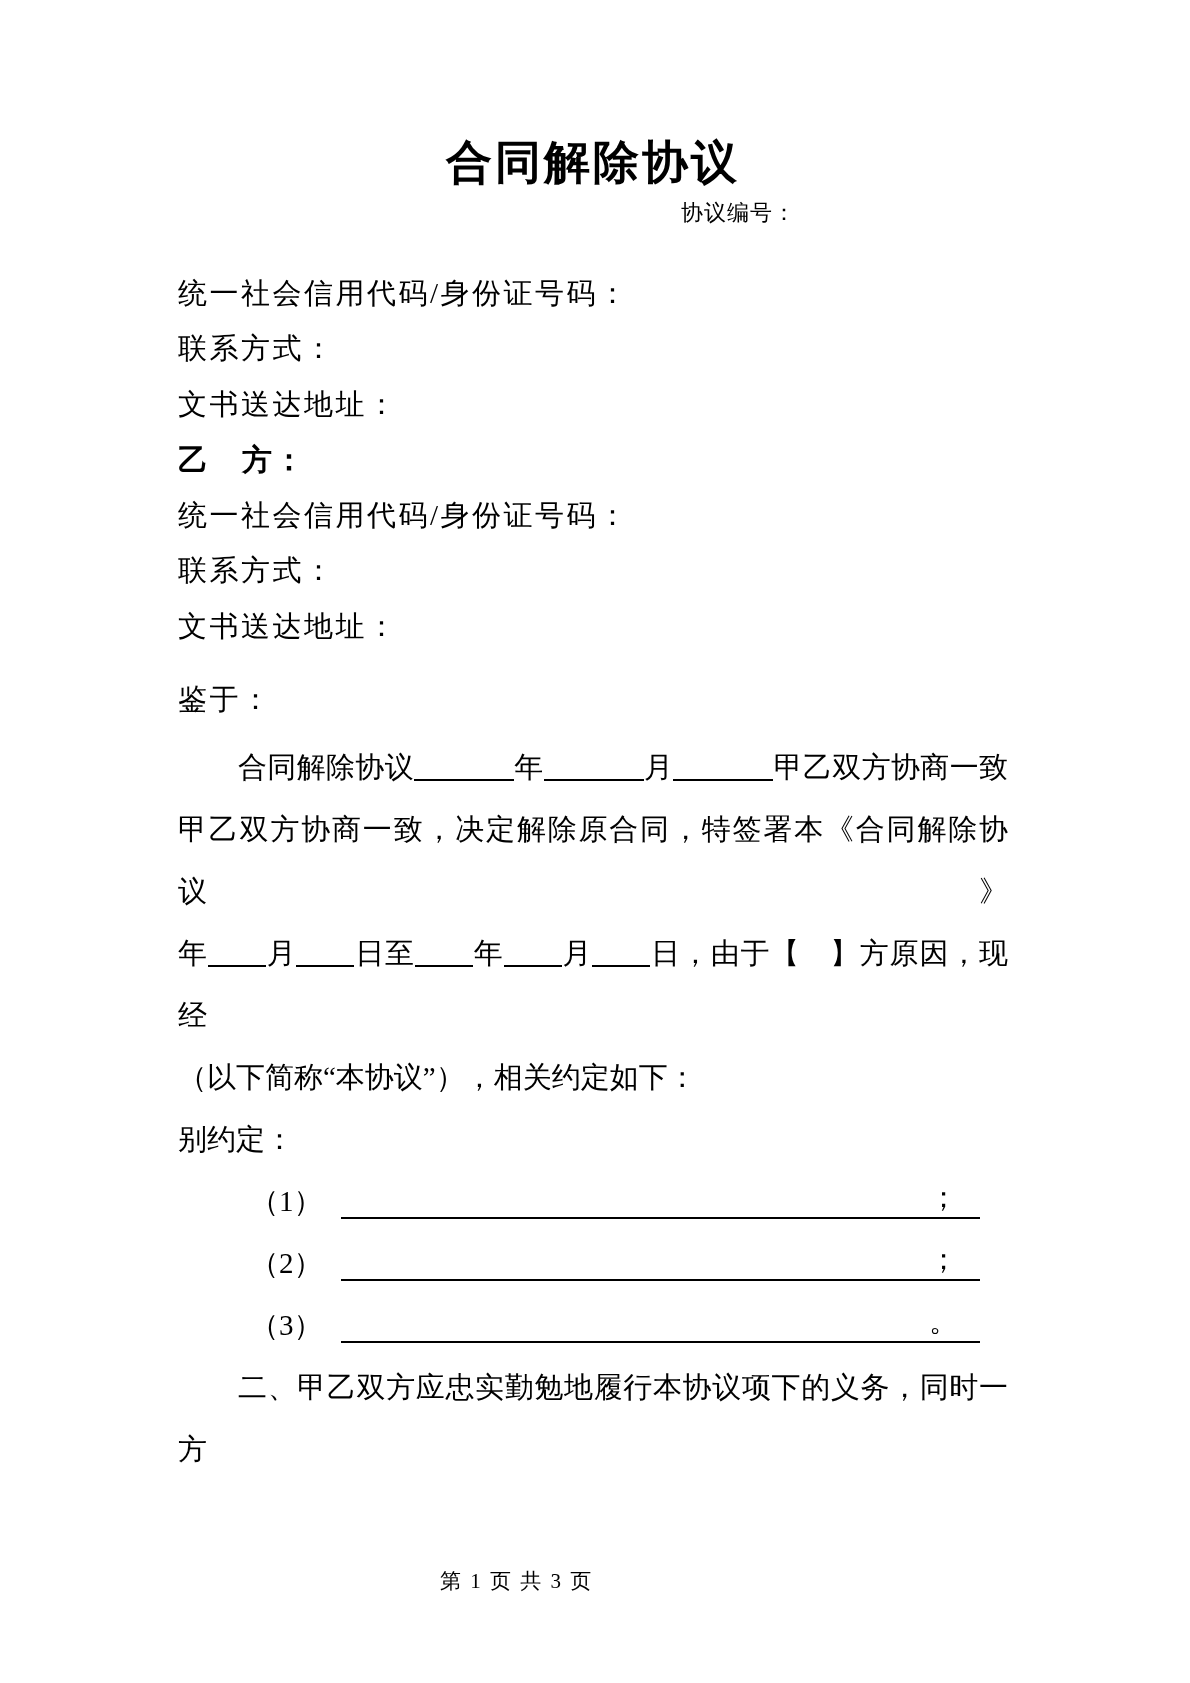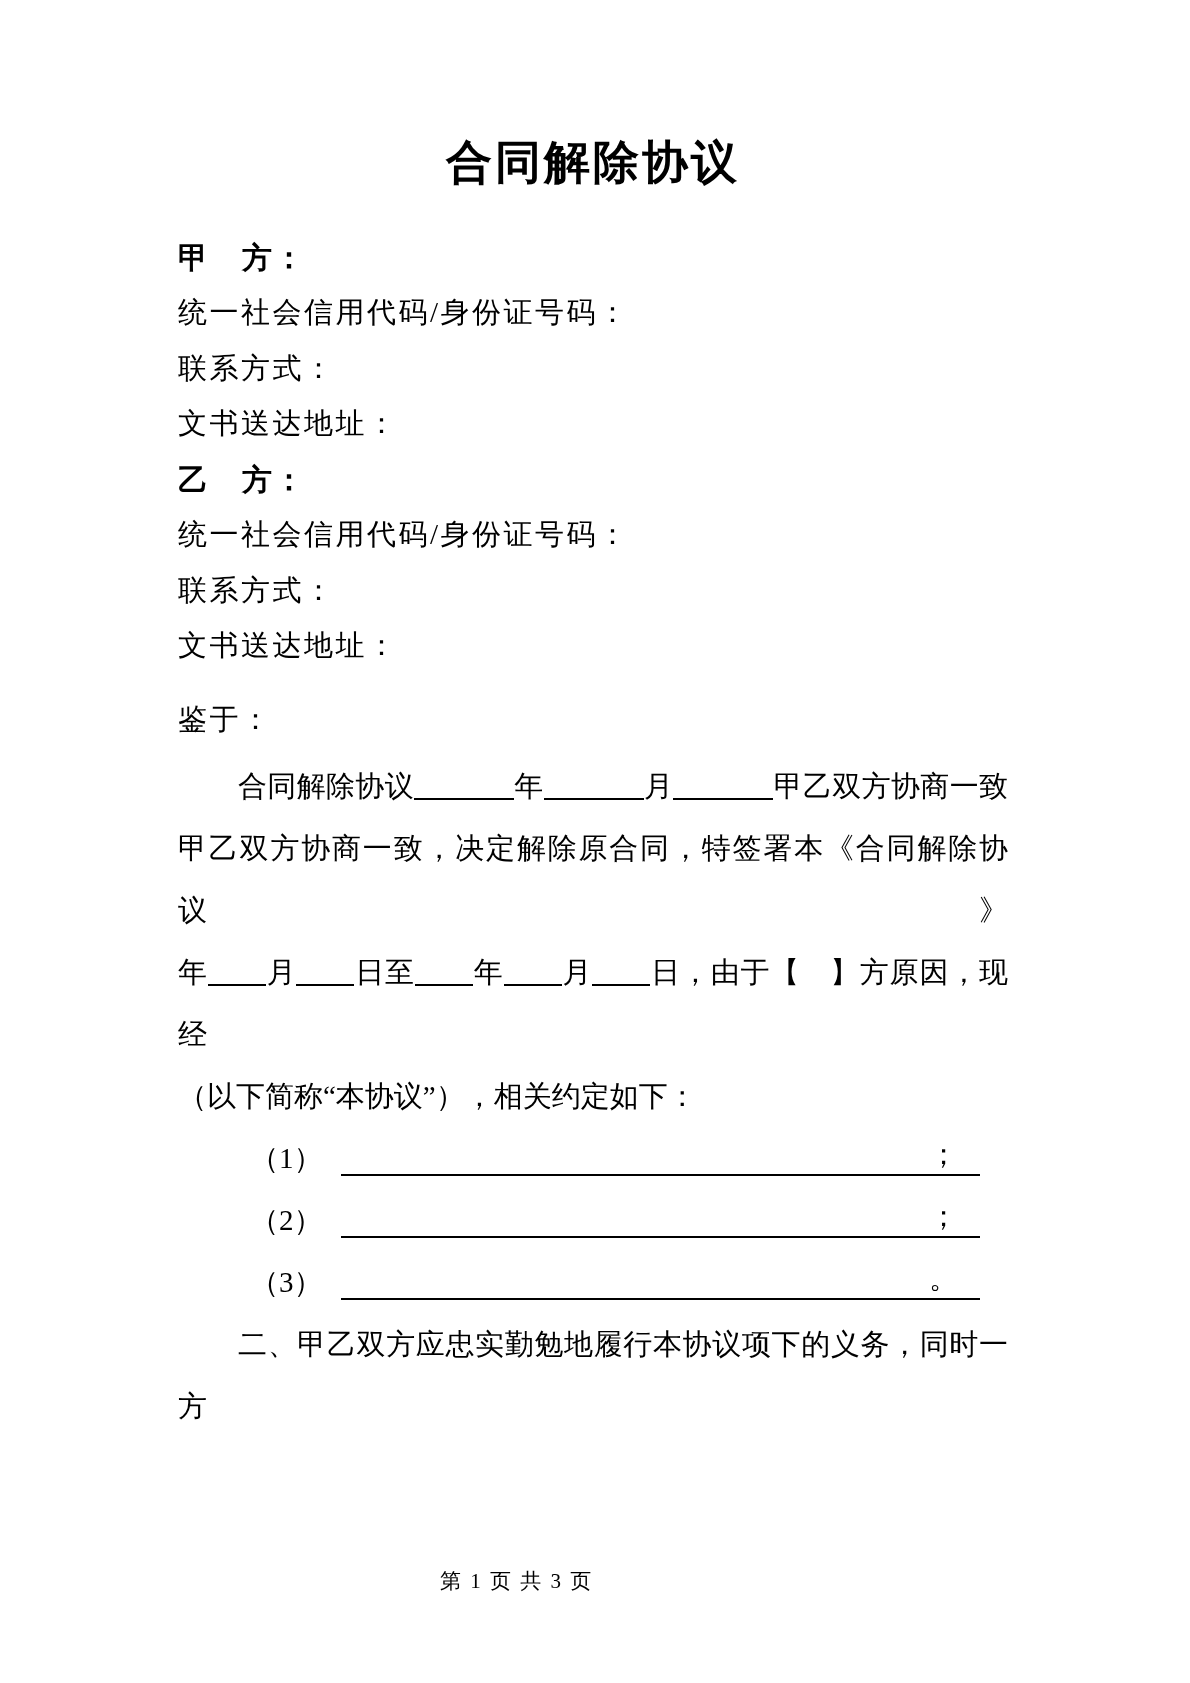--- a/index.html
+++ b/index.html
@@ -34,23 +34,23 @@
   }
   .footer{position:absolute;left:440px;top:1567px;font-size:21px;letter-spacing:2px;white-space:pre;}
 </style>
 </head>
 <body>
 
 <div class="doc">
 
   <div class="title">合同解除协议</div>
 
+  <div class="agreement-no">协议编号：</div>
 
   <div class="party-block">
-    <div class="pline plabel">甲　方：</div>
     <div class="pline">统一社会信用代码/身份证号码：</div>
     <div class="pline">联系方式：</div>
     <div class="pline">文书送达地址：</div>
     <div class="pline plabel">乙　方：</div>
     <div class="pline">统一社会信用代码/身份证号码：</div>
     <div class="pline">联系方式：</div>
     <div class="pline">文书送达地址：</div>
     <div class="pline whereas">鉴于：</div>
   </div>
 
@@ -63,20 +63,21 @@
 
     <div class="bline just">甲乙双方协商一致，决定解除原合同，特签署本《合同解除协议》</div>
 
     <div class="bline just">
       <span>年</span><span class="blank w58"></span><span>月</span><span class="blank w58"></span><span>日至</span><span class="blank w58"></span><span>年</span><span class="blank w58"></span><span>月</span><span class="blank w58"></span><span>日，由于【　】方原因，现经</span>
     </div>
 
     <div class="bline">（以下简称“本协议”），相关约定如下：</div>
 
 
+    <div class="bline">别约定：</div>
 
     <div class="item-row">
       <span class="item-label">（1）</span>
       <span class="item-line">；</span>
     </div>
 
     <div class="item-row">
       <span class="item-label">（2）</span>
       <span class="item-line">；</span>
     </div>

